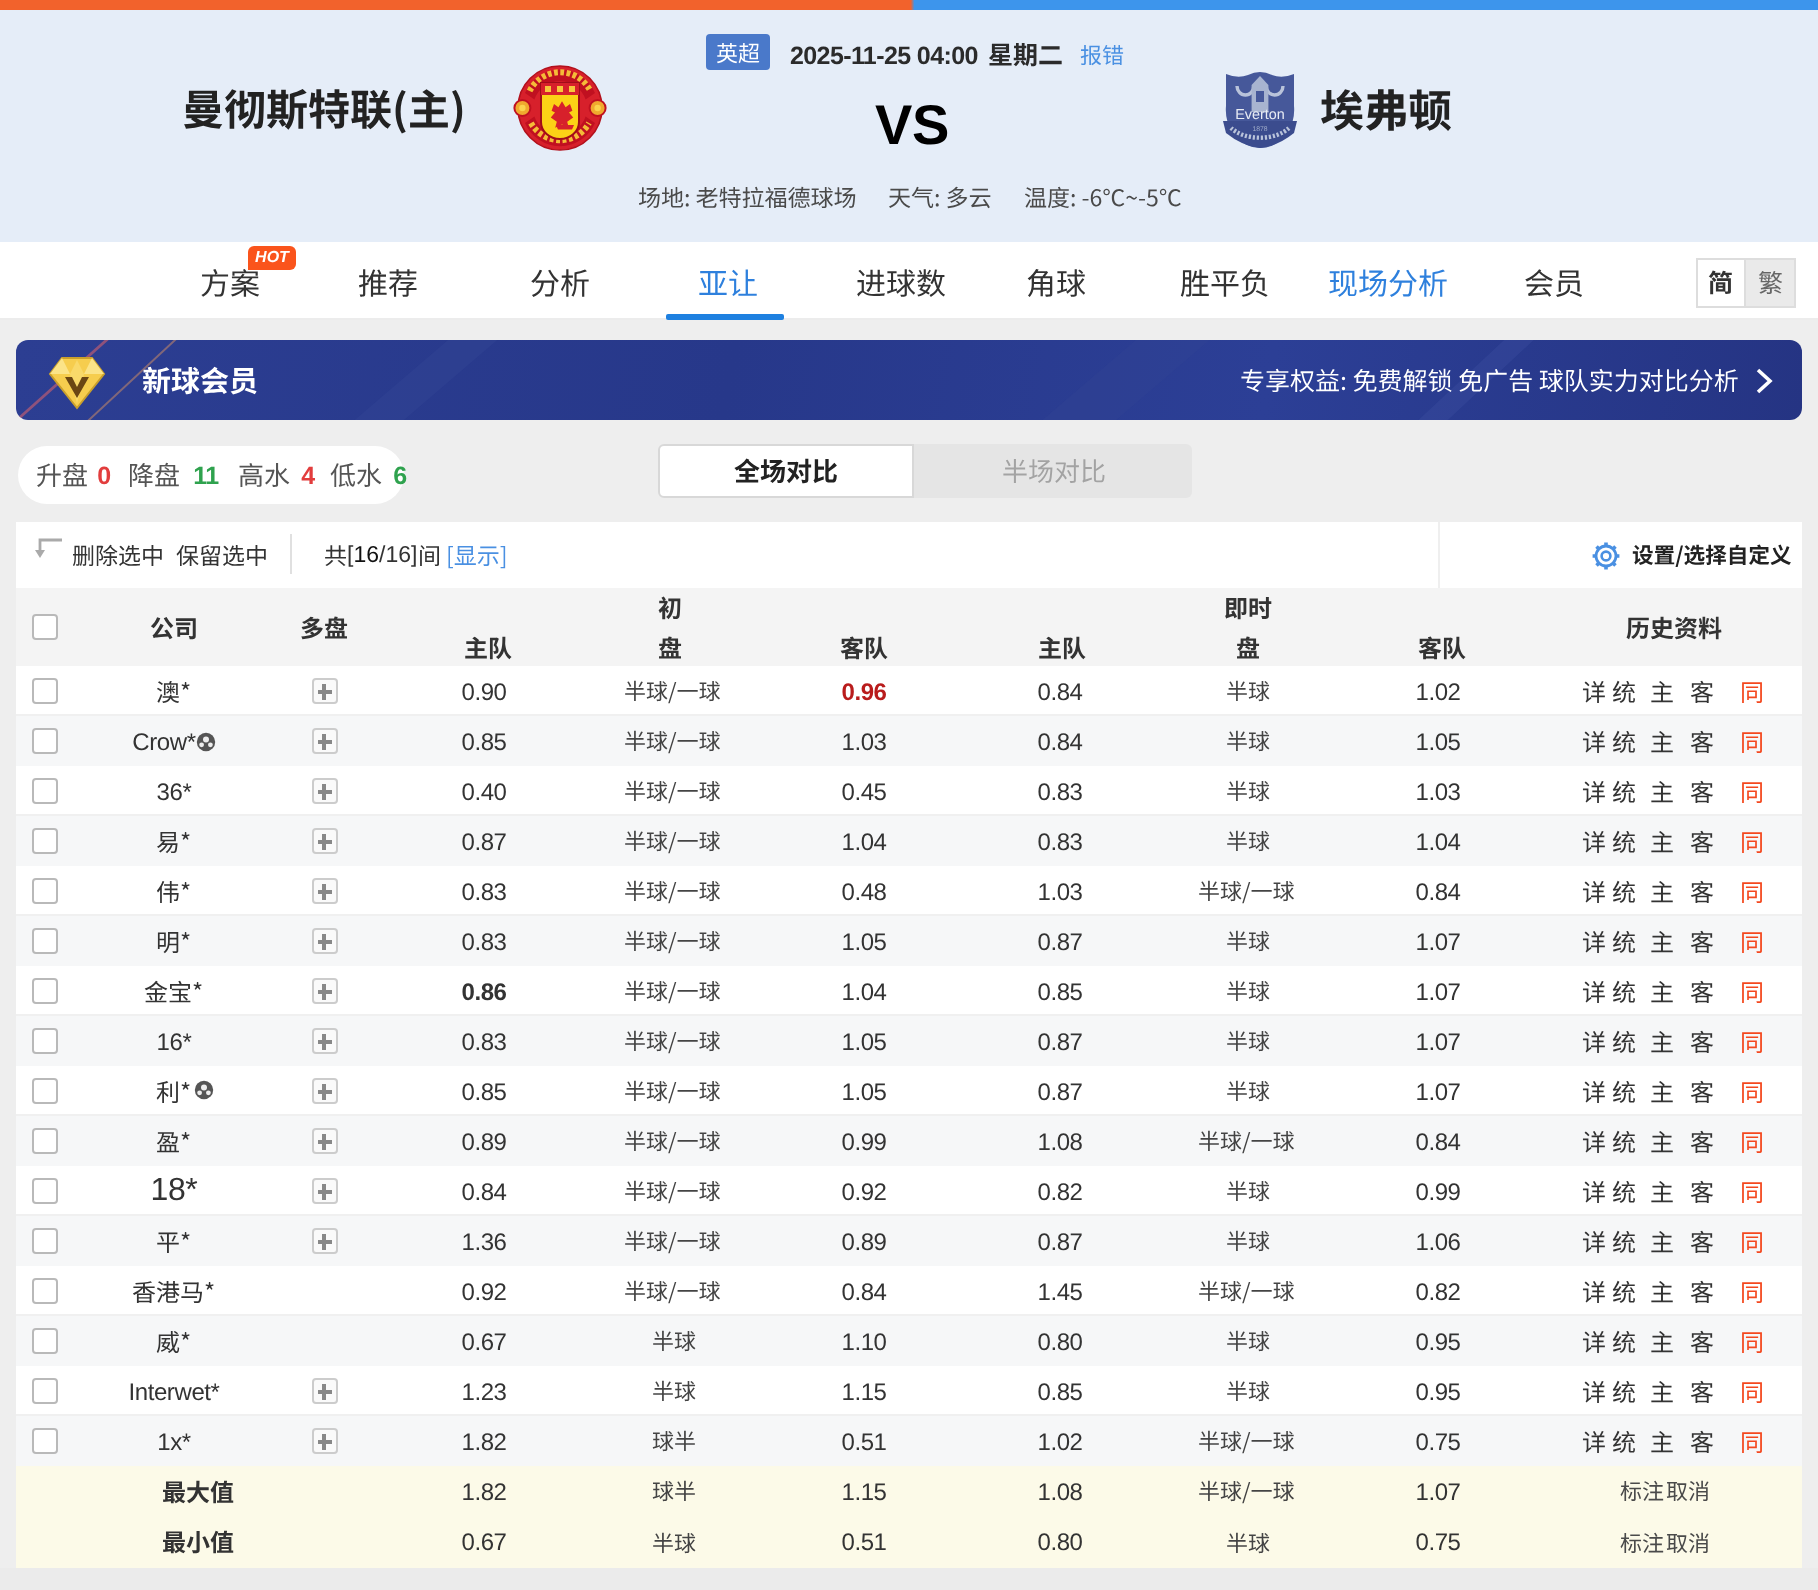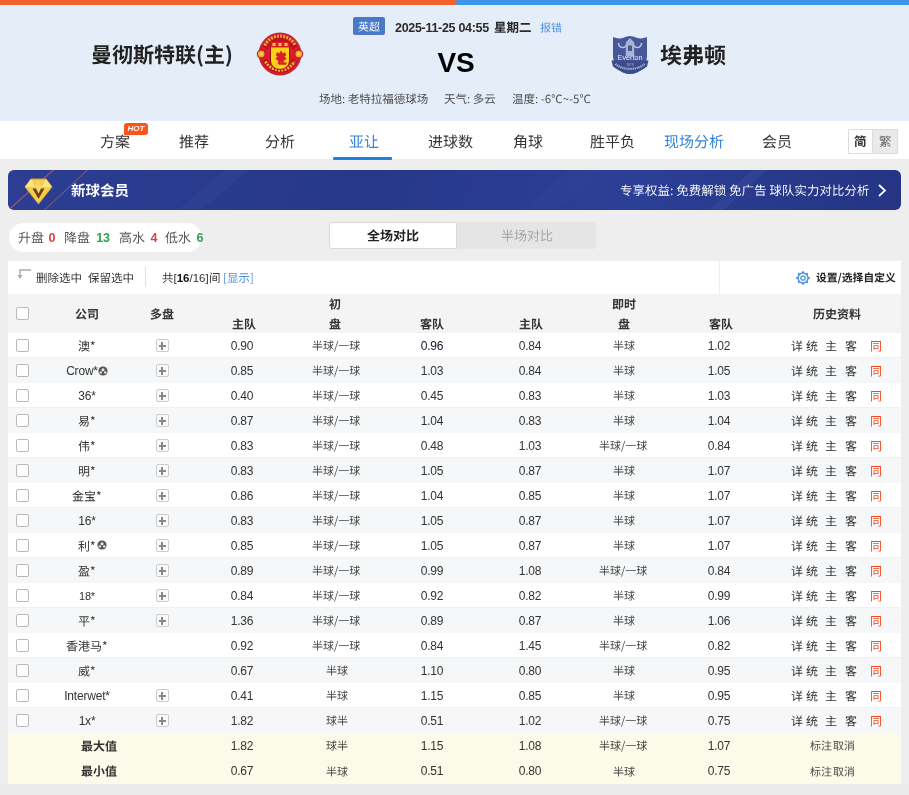--- a/index.html
+++ b/index.html
@@ -78,21 +78,21 @@
     </defs>
   </svg>
 <div class="a" style="left:0;top:0;width:909px;height:5px;background:linear-gradient(90deg,#f2622c 0,#f2622c 50.1%,#3d95ec 50.3%,#3d95ec 100%)"></div>
 <div class="a" style="left:0;top:5px;width:909px;height:116px;background:#e5edf8"></div>
 <div class="a" style="left:353px;top:17px;width:32px;height:18px;background:#4a79ca;border-radius:2px;display:flex;align-items:center;justify-content:center">
     <svg style="" width="22.0" height="11" viewBox="0 0 2000 1000">
       <use href="#g0" fill="#fff"></use>
     </svg>
   </div>
 <div class="a" style="left:395px;top:19px;height:17px;display:flex;align-items:center;gap:5px">
-    <span style="font-weight:bold;font-size:12.5px;color:#2b2b2b;letter-spacing:-0.3px">2025-11-25 04:55</span>
+    <span style="font-weight:bold;font-size:12.5px;color:#2b2b2b;letter-spacing:-0.3px">2025-11-25 04:00</span>
     <svg style="" width="37.5" height="12.5" viewBox="0 0 3000 1000">
       <use href="#g1" fill="#2b2b2b"></use>
     </svg>
   </div>
 <svg class="a" style="left:540.0px;top:22.0px" width="22.0" height="11" viewBox="0 0 2000 1000">
     <use href="#g2" fill="#4a90e2"></use>
   </svg>
 <svg class="a" style="left:91.1px;top:43.5px" width="141.9" height="21" viewBox="0 0 6756 1000">
     <use href="#g3" fill="#222"></use>
   </svg>
@@ -204,21 +204,21 @@
     </svg>
   </div>
 <div class="a" style="left:9px;top:223px;width:193px;height:29px;background:#fff;border-radius:14.5px;display:flex;align-items:center;padding-left:9px"></div>
 <svg class="a" style="left:17.5px;top:231.0px" width="26.0" height="13" viewBox="0 0 2000 1000">
     <use href="#g21" fill="#555"></use>
   </svg>
 <div class="a n" style="left:52px;top:238px;font-size:12.5px;color:#e23d3d;font-weight:bold">0</div>
 <svg class="a" style="left:63.5px;top:231.0px" width="26.0" height="13" viewBox="0 0 2000 1000">
     <use href="#g22" fill="#555"></use>
   </svg>
-<div class="a n" style="left:103px;top:238px;font-size:12.5px;color:#2fa24e;font-weight:bold">13</div>
+<div class="a n" style="left:103px;top:238px;font-size:12.5px;color:#2fa24e;font-weight:bold">11</div>
 <svg class="a" style="left:118.5px;top:231.0px" width="26.0" height="13" viewBox="0 0 2000 1000">
     <use href="#g23" fill="#555"></use>
   </svg>
 <div class="a n" style="left:154px;top:238px;font-size:12.5px;color:#e23d3d;font-weight:bold">4</div>
 <svg class="a" style="left:164.5px;top:231.0px" width="26.0" height="13" viewBox="0 0 2000 1000">
     <use href="#g24" fill="#555"></use>
   </svg>
 <div class="a n" style="left:200px;top:238px;font-size:12.5px;color:#2fa24e;font-weight:bold">6</div>
 <div class="a" style="left:329px;top:222px;width:128px;height:27px;background:#fff;border:1px solid #d8d8d8;border-radius:3px 0 0 3px;display:flex;align-items:center;justify-content:center">
     <svg style="" width="52.0" height="13" viewBox="0 0 4000 1000">
@@ -240,21 +240,21 @@
   </svg>
 <svg class="a" style="left:87.5px;top:271.8px" width="46.0" height="11.5" viewBox="0 0 4000 1000">
     <use href="#g28" fill="#333"></use>
   </svg>
 <div class="a" style="left:145px;top:267px;width:1px;height:20px;background:#e0e0e0"></div>
 <div class="a" style="left:162px;top:271px;height:13px;display:flex;align-items:center">
     <svg style="" width="11.5" height="11.5" viewBox="0 0 1000 1000">
       <use href="#g29" fill="#333"></use>
     </svg>
     <span style="font-size:11.5px;color:#333">[</span>
-    <span style="font-size:11.5px;color:#111;font-weight:bold">16</span>
+    <span style="font-size:11.5px;color:#111;font-weight:normal">16</span>
     <span style="font-size:11.5px;color:#333">/16]</span>
     <svg style="" width="11.5" height="11.5" viewBox="0 0 1000 1000">
       <use href="#g30" fill="#333"></use>
     </svg>
   </div>
 <svg class="a" style="left:223.0px;top:271.8px" width="30.8" height="11.5" viewBox="0 0 2676 1000">
     <use href="#g31" fill="#4a90e2"></use>
   </svg>
 <div class="a" style="left:719px;top:261px;width:1px;height:33px;background:#efefef"></div>
 <svg class="a" style="left:796px;top:271px" width="14" height="14" viewBox="0 0 14 14">
@@ -305,21 +305,21 @@
 <div class="a" style="left:8px;top:357px;width:893px;height:1px;background:#f0f0f0"></div>
 <div class="cb" style="left:16px;top:339.0px"></div>
 <svg class="a" style="left:78.2px;top:339.5px" width="17.6" height="12" viewBox="0 0 1467 1000">
     <use href="#g41" fill="#333"></use>
   </svg>
 <div class="plus" style="left:155.5px;top:339.0px"></div>
 <div class="a n" style="left:242px;top:345.5px;font-size:12px;color:#333;font-weight:normal">0.90</div>
 <svg class="a" style="left:312.3px;top:340.0px" width="48.3" height="11" viewBox="0 0 4392 1000">
     <use href="#g42" fill="#444"></use>
   </svg>
-<div class="a n" style="left:432px;top:345.5px;font-size:12px;color:#0f172a;font-weight:normal">0.96</div>
+<div class="a n" style="left:432px;top:345.5px;font-size:12px;color:#b91c1c;font-weight:bold">0.96</div>
 <div class="a n" style="left:530px;top:345.5px;font-size:12px;color:#333;font-weight:normal">0.84</div>
 <svg class="a" style="left:612.5px;top:340.0px" width="22.0" height="11" viewBox="0 0 2000 1000">
     <use href="#g43" fill="#444"></use>
   </svg>
 <div class="a n" style="left:719px;top:345.5px;font-size:12px;color:#333;font-weight:normal">1.02</div>
 <svg class="a" style="left:791.0px;top:339.5px" width="12.0" height="12" viewBox="0 0 1000 1000">
     <use href="#g44" fill="#333"></use>
   </svg>
 <svg class="a" style="left:806.0px;top:339.5px" width="12.0" height="12" viewBox="0 0 1000 1000">
     <use href="#g45" fill="#333"></use>
@@ -489,21 +489,21 @@
   </svg>
 <svg class="a" style="left:870.0px;top:464.5px" width="12.0" height="12" viewBox="0 0 1000 1000">
     <use href="#g48" fill="#f4481e"></use>
   </svg>
 <div class="a" style="left:8px;top:507px;width:893px;height:1px;background:#f0f0f0"></div>
 <div class="cb" style="left:16px;top:489.0px"></div>
 <svg class="a" style="left:72.2px;top:489.5px" width="29.6" height="12" viewBox="0 0 2467 1000">
     <use href="#g52" fill="#333"></use>
   </svg>
 <div class="plus" style="left:155.5px;top:489.0px"></div>
-<div class="a n" style="left:242px;top:495.5px;font-size:12px;color:#333;font-weight:normal">0.86</div>
+<div class="a n" style="left:242px;top:495.5px;font-size:12px;color:#333;font-weight:bold">0.86</div>
 <svg class="a" style="left:312.3px;top:490.0px" width="48.3" height="11" viewBox="0 0 4392 1000">
     <use href="#g42" fill="#444"></use>
   </svg>
 <div class="a n" style="left:432px;top:495.5px;font-size:12px;color:#333;font-weight:normal">1.04</div>
 <div class="a n" style="left:530px;top:495.5px;font-size:12px;color:#333;font-weight:normal">0.85</div>
 <svg class="a" style="left:612.5px;top:490.0px" width="22.0" height="11" viewBox="0 0 2000 1000">
     <use href="#g43" fill="#444"></use>
   </svg>
 <div class="a n" style="left:719px;top:495.5px;font-size:12px;color:#333;font-weight:normal">1.07</div>
 <svg class="a" style="left:791.0px;top:489.5px" width="12.0" height="12" viewBox="0 0 1000 1000">
@@ -613,21 +613,21 @@
     <use href="#g46" fill="#333"></use>
   </svg>
 <svg class="a" style="left:845.0px;top:564.5px" width="12.0" height="12" viewBox="0 0 1000 1000">
     <use href="#g47" fill="#333"></use>
   </svg>
 <svg class="a" style="left:870.0px;top:564.5px" width="12.0" height="12" viewBox="0 0 1000 1000">
     <use href="#g48" fill="#f4481e"></use>
   </svg>
 <div class="a" style="left:8px;top:607px;width:893px;height:1px;background:#f0f0f0"></div>
 <div class="cb" style="left:16px;top:589.0px"></div>
-<div class="a n" style="left:87px;top:595.5px;font-size:11px;color:#333;font-weight:normal">18*</div>
+<div class="a n" style="left:87px;top:595.5px;font-size:16px;color:#333;font-weight:normal">18*</div>
 <div class="plus" style="left:155.5px;top:589.0px"></div>
 <div class="a n" style="left:242px;top:595.5px;font-size:12px;color:#333;font-weight:normal">0.84</div>
 <svg class="a" style="left:312.3px;top:590.0px" width="48.3" height="11" viewBox="0 0 4392 1000">
     <use href="#g42" fill="#444"></use>
   </svg>
 <div class="a n" style="left:432px;top:595.5px;font-size:12px;color:#333;font-weight:normal">0.92</div>
 <div class="a n" style="left:530px;top:595.5px;font-size:12px;color:#333;font-weight:normal">0.82</div>
 <svg class="a" style="left:612.5px;top:590.0px" width="22.0" height="11" viewBox="0 0 2000 1000">
     <use href="#g43" fill="#444"></use>
   </svg>
@@ -735,21 +735,21 @@
 <svg class="a" style="left:845.0px;top:664.5px" width="12.0" height="12" viewBox="0 0 1000 1000">
     <use href="#g47" fill="#333"></use>
   </svg>
 <svg class="a" style="left:870.0px;top:664.5px" width="12.0" height="12" viewBox="0 0 1000 1000">
     <use href="#g48" fill="#f4481e"></use>
   </svg>
 <div class="a" style="left:8px;top:707px;width:893px;height:1px;background:#f0f0f0"></div>
 <div class="cb" style="left:16px;top:689.0px"></div>
 <div class="a n" style="left:87px;top:695.5px;font-size:12px;color:#333;font-weight:normal">Interwet*</div>
 <div class="plus" style="left:155.5px;top:689.0px"></div>
-<div class="a n" style="left:242px;top:695.5px;font-size:12px;color:#333;font-weight:normal">0.41</div>
+<div class="a n" style="left:242px;top:695.5px;font-size:12px;color:#333;font-weight:normal">1.23</div>
 <svg class="a" style="left:325.5px;top:690.0px" width="22.0" height="11" viewBox="0 0 2000 1000">
     <use href="#g43" fill="#444"></use>
   </svg>
 <div class="a n" style="left:432px;top:695.5px;font-size:12px;color:#333;font-weight:normal">1.15</div>
 <div class="a n" style="left:530px;top:695.5px;font-size:12px;color:#333;font-weight:normal">0.85</div>
 <svg class="a" style="left:612.5px;top:690.0px" width="22.0" height="11" viewBox="0 0 2000 1000">
     <use href="#g43" fill="#444"></use>
   </svg>
 <div class="a n" style="left:719px;top:695.5px;font-size:12px;color:#333;font-weight:normal">0.95</div>
 <svg class="a" style="left:791.0px;top:689.5px" width="12.0" height="12" viewBox="0 0 1000 1000">

